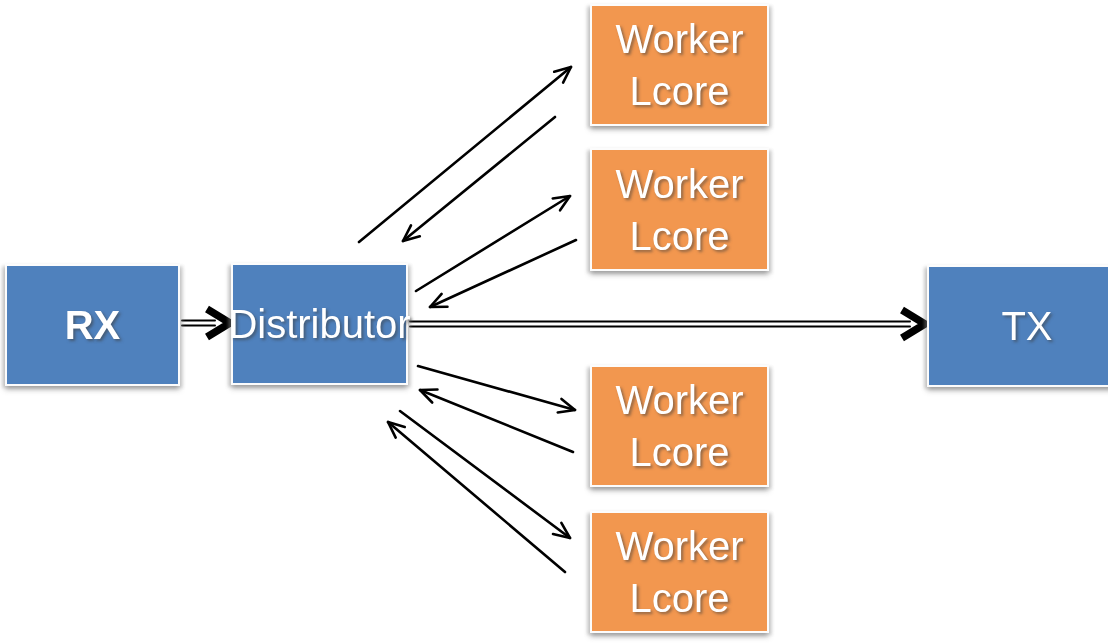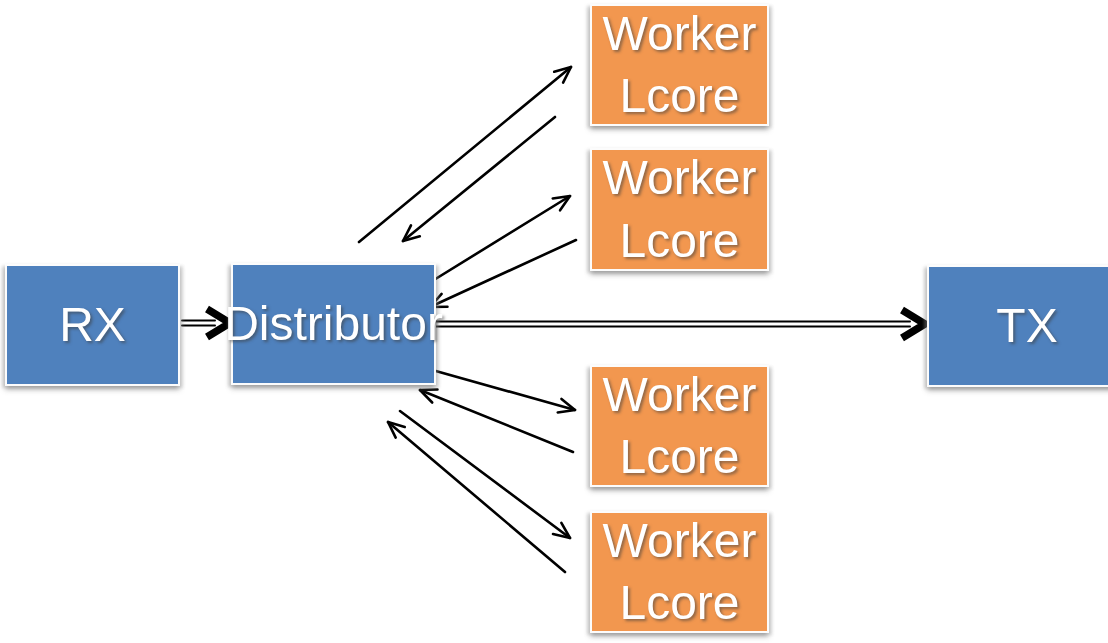--- a/index.html
+++ b/index.html
@@ -24,21 +24,21 @@
     pointer-events: none;
   }
   .node {
     position: absolute;
     box-sizing: border-box;
     display: flex;
     flex-direction: column;
     align-items: center;
     justify-content: center;
     color: #ffffff;
-    font-size: 48px;
+    font-size: 40px;
     line-height: 1.3;
     text-align: center;
     border: 2px solid #fcfcfc;
     text-shadow: 2px 2px 3px rgba(60,60,60,0.55);
     box-shadow:
       0 4px 5px rgba(120,120,120,0.45),
       -3px 2px 3px rgba(150,150,150,0.35),
       3px 2px 3px rgba(150,150,150,0.30);
   }
   .node .line {
@@ -88,25 +88,25 @@
       <g>
         <line x1="400" y1="411" x2="570" y2="538" stroke="#000000" stroke-width="2.6" stroke-linecap="round"></line>
         <path d="M 552.9924901596306 534.0320522899442 L 570 538 L 561.3713631150689 522.8162380976253" fill="none" stroke="#000000" stroke-width="2.6" stroke-linecap="round" stroke-linejoin="round"></path>
       </g>
       <g>
         <line x1="565" y1="572" x2="388" y2="422" stroke="#000000" stroke-width="2.6" stroke-linecap="round"></line>
         <path d="M 404.7319814769938 427.00407792240856 L 388 422 L 395.6806777413712 437.6846163304432" fill="none" stroke="#000000" stroke-width="2.6" stroke-linecap="round" stroke-linejoin="round"></path>
       </g>
     </svg>
 
-  <div class="node" style="left: 5px; top: 264px; width: 175px; height: 122px; background: rgb(79, 129, 189);">
+  <div class="node" style="left: 5px; top: 264px; width: 175px; height: 122px; background: rgb(79, 129, 189); font-weight: bold;">
     <span class="line">RX</span>
   </div>
 
-  <div class="node" style="left: 231px; top: 263px; width: 205px; height: 122px; background: rgb(79, 129, 189);">
+  <div class="node" style="left: 231px; top: 263px; width: 177px; height: 122px; background: rgb(79, 129, 189);">
     <span class="line">Distributor</span>
   </div>
 
   <div class="node" style="left: 927px; top: 265px; width: 200px; height: 122px; background: rgb(79, 129, 189);">
     <span class="line">TX</span>
   </div>
 
   <div class="node" style="left: 590px; top: 4px; width: 179px; height: 122px; background: rgb(242, 151, 79);">
     <span class="line">Worker</span>
     <span class="line">Lcore</span>

